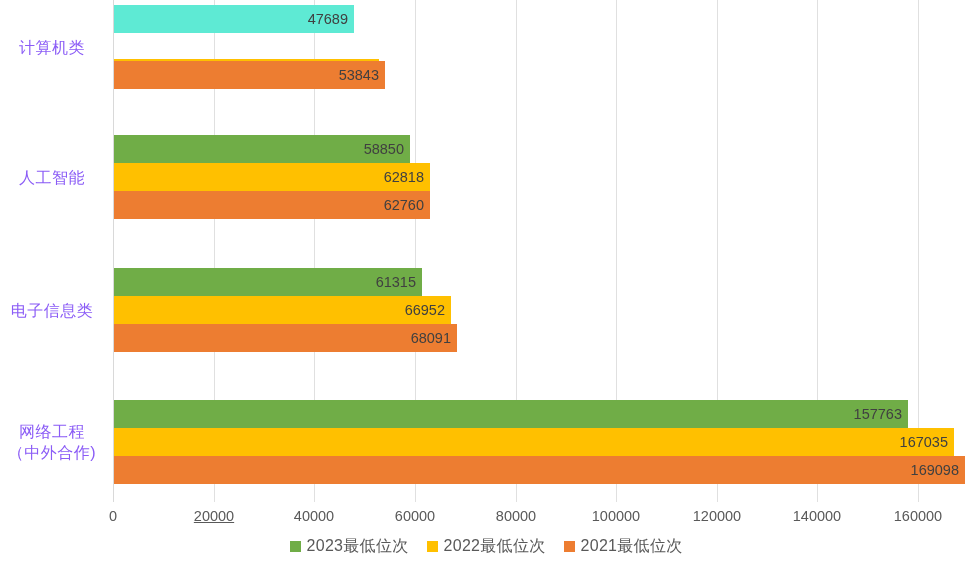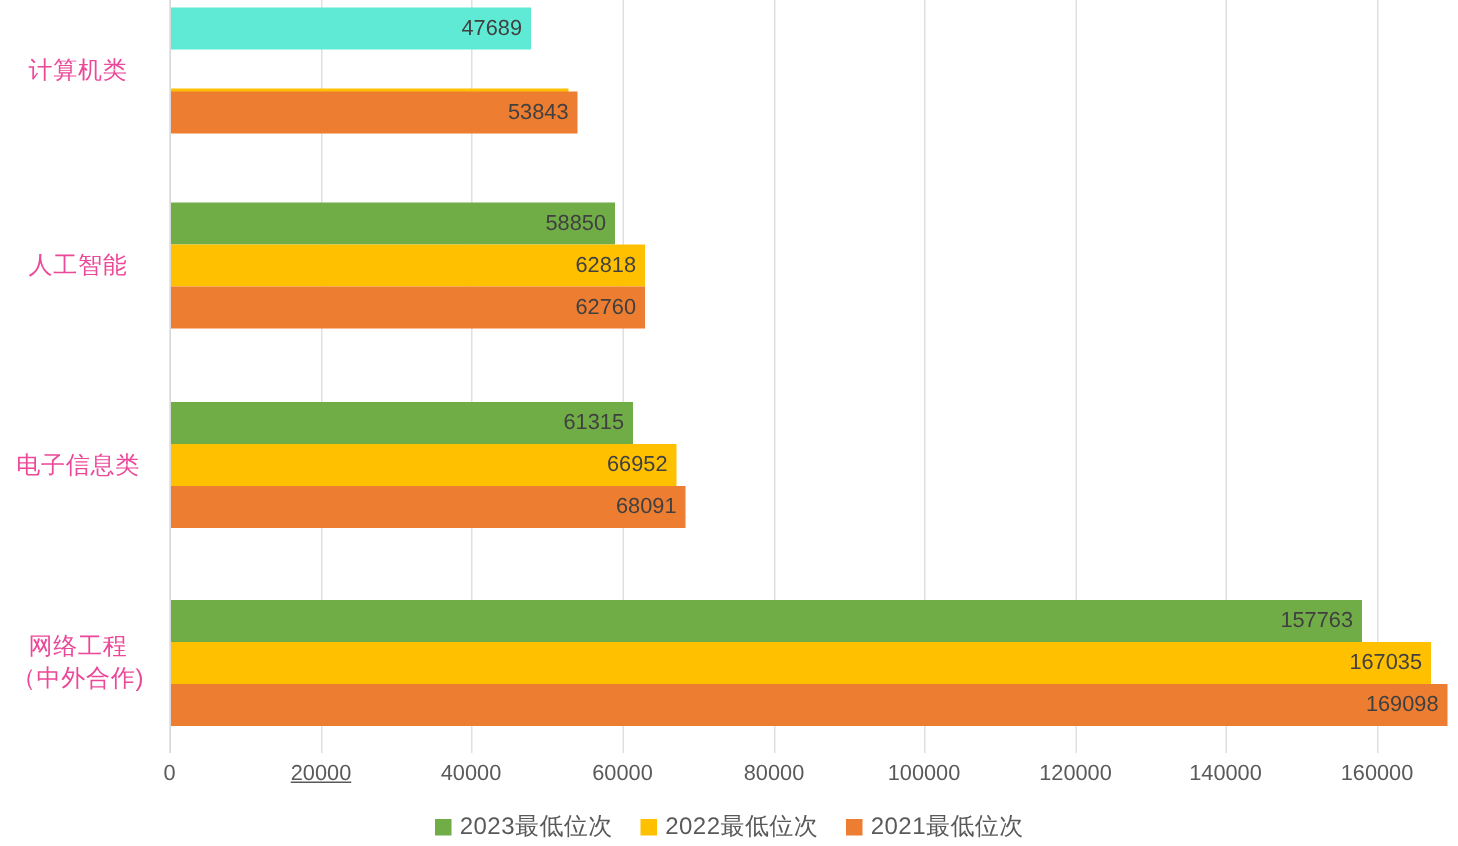--- a/index.html
+++ b/index.html
@@ -42,21 +42,21 @@
     background: #d9d9d9;
     z-index: 4;
   }
 
   
   .cat-label {
     position: absolute;
     left: 0;
     width: 104px;
     text-align: center;
-    color: #ec4899;
+    color: #8b5cf6;
     font-size: 16px;
     line-height: 21px;
     letter-spacing: 0.5px;
   }
 
   
   .bar {
     position: absolute;
     left: 114px;
     height: 28px;
@@ -85,21 +85,21 @@
 
   
   #legend {
     position: absolute;
     left: 0;
     top: 536px;
     width: 972px;
     height: 26px;
     display: flex;
     justify-content: center;
-    align-items: flex-end;
+    align-items: flex-start;
     gap: 18px;
   }
   .legend-item {
     display: flex;
     align-items: center;
     gap: 6px;
   }
   .legend-swatch {
     width: 11px;
     height: 11px;

